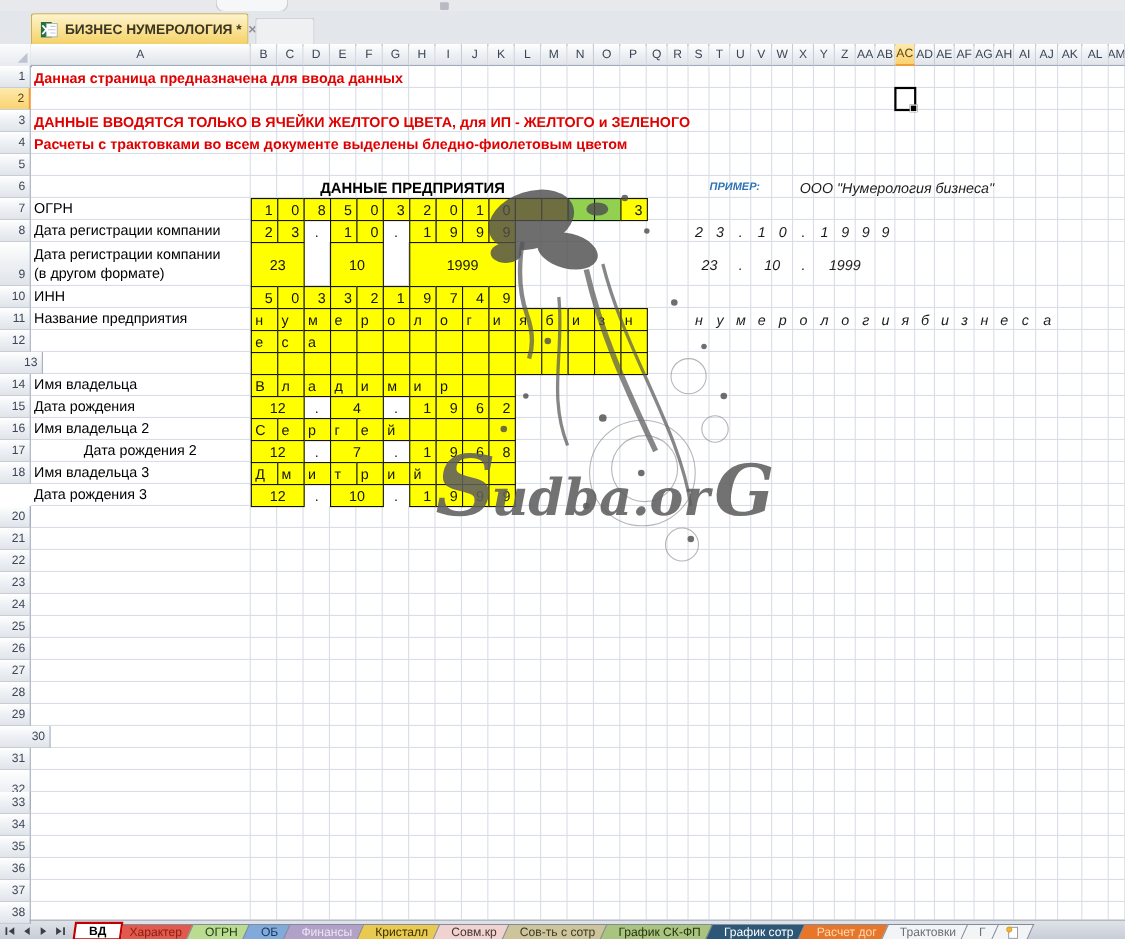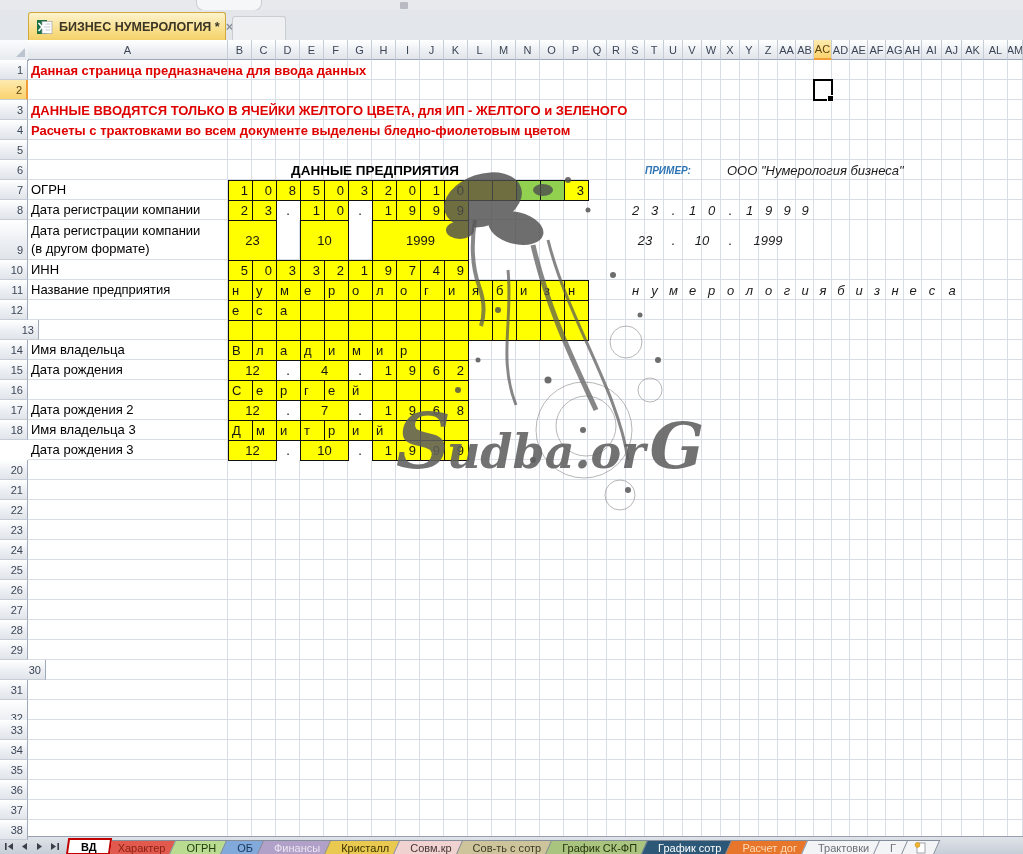--- a/index.html
+++ b/index.html
@@ -386,21 +386,24 @@
     </div>
     <div class="rowlabel" style="left: 28px; top: 280px; width: 196px; height: 20px;">
       <div>Название предприятия</div>
     </div>
     <div class="rowlabel" style="left: 28px; top: 340px; width: 196px; height: 20px;">
       <div>Имя владельца</div>
     </div>
     <div class="rowlabel" style="left: 28px; top: 360px; width: 196px; height: 20px;">
       <div>Дата рождения</div>
     </div>
-    <div class="rowlabel" style="left: 28px; top: 400px; width: 196px; height: 20px;">
+    <div class="rowlabel" style="left: 28px; top: 380px; width: 196px; height: 20px;">
+      <div>Имя владельца 2</div>
+    </div>
+    <div class="rowlabel" style="left: 28px; top: 400px; width: 196px; height: 20px; text-align: center;">
       <div>Дата рождения 2</div>
     </div>
     <div class="rowlabel" style="left: 28px; top: 420px; width: 196px; height: 20px;">
       <div>Имя владельца 3</div>
     </div>
     <div class="rowlabel" style="left: 28px; top: 440px; width: 196px; height: 20px;">
       <div>Дата рождения 3</div>
     </div>
     <div class="cell bg-y al-r" style="left: 228px; top: 180px; width: 25px; height: 21px; z-index: 4;">1</div>
     <div class="cell bg-y al-r" style="left: 252px; top: 180px; width: 25px; height: 21px; z-index: 4;">0</div>

